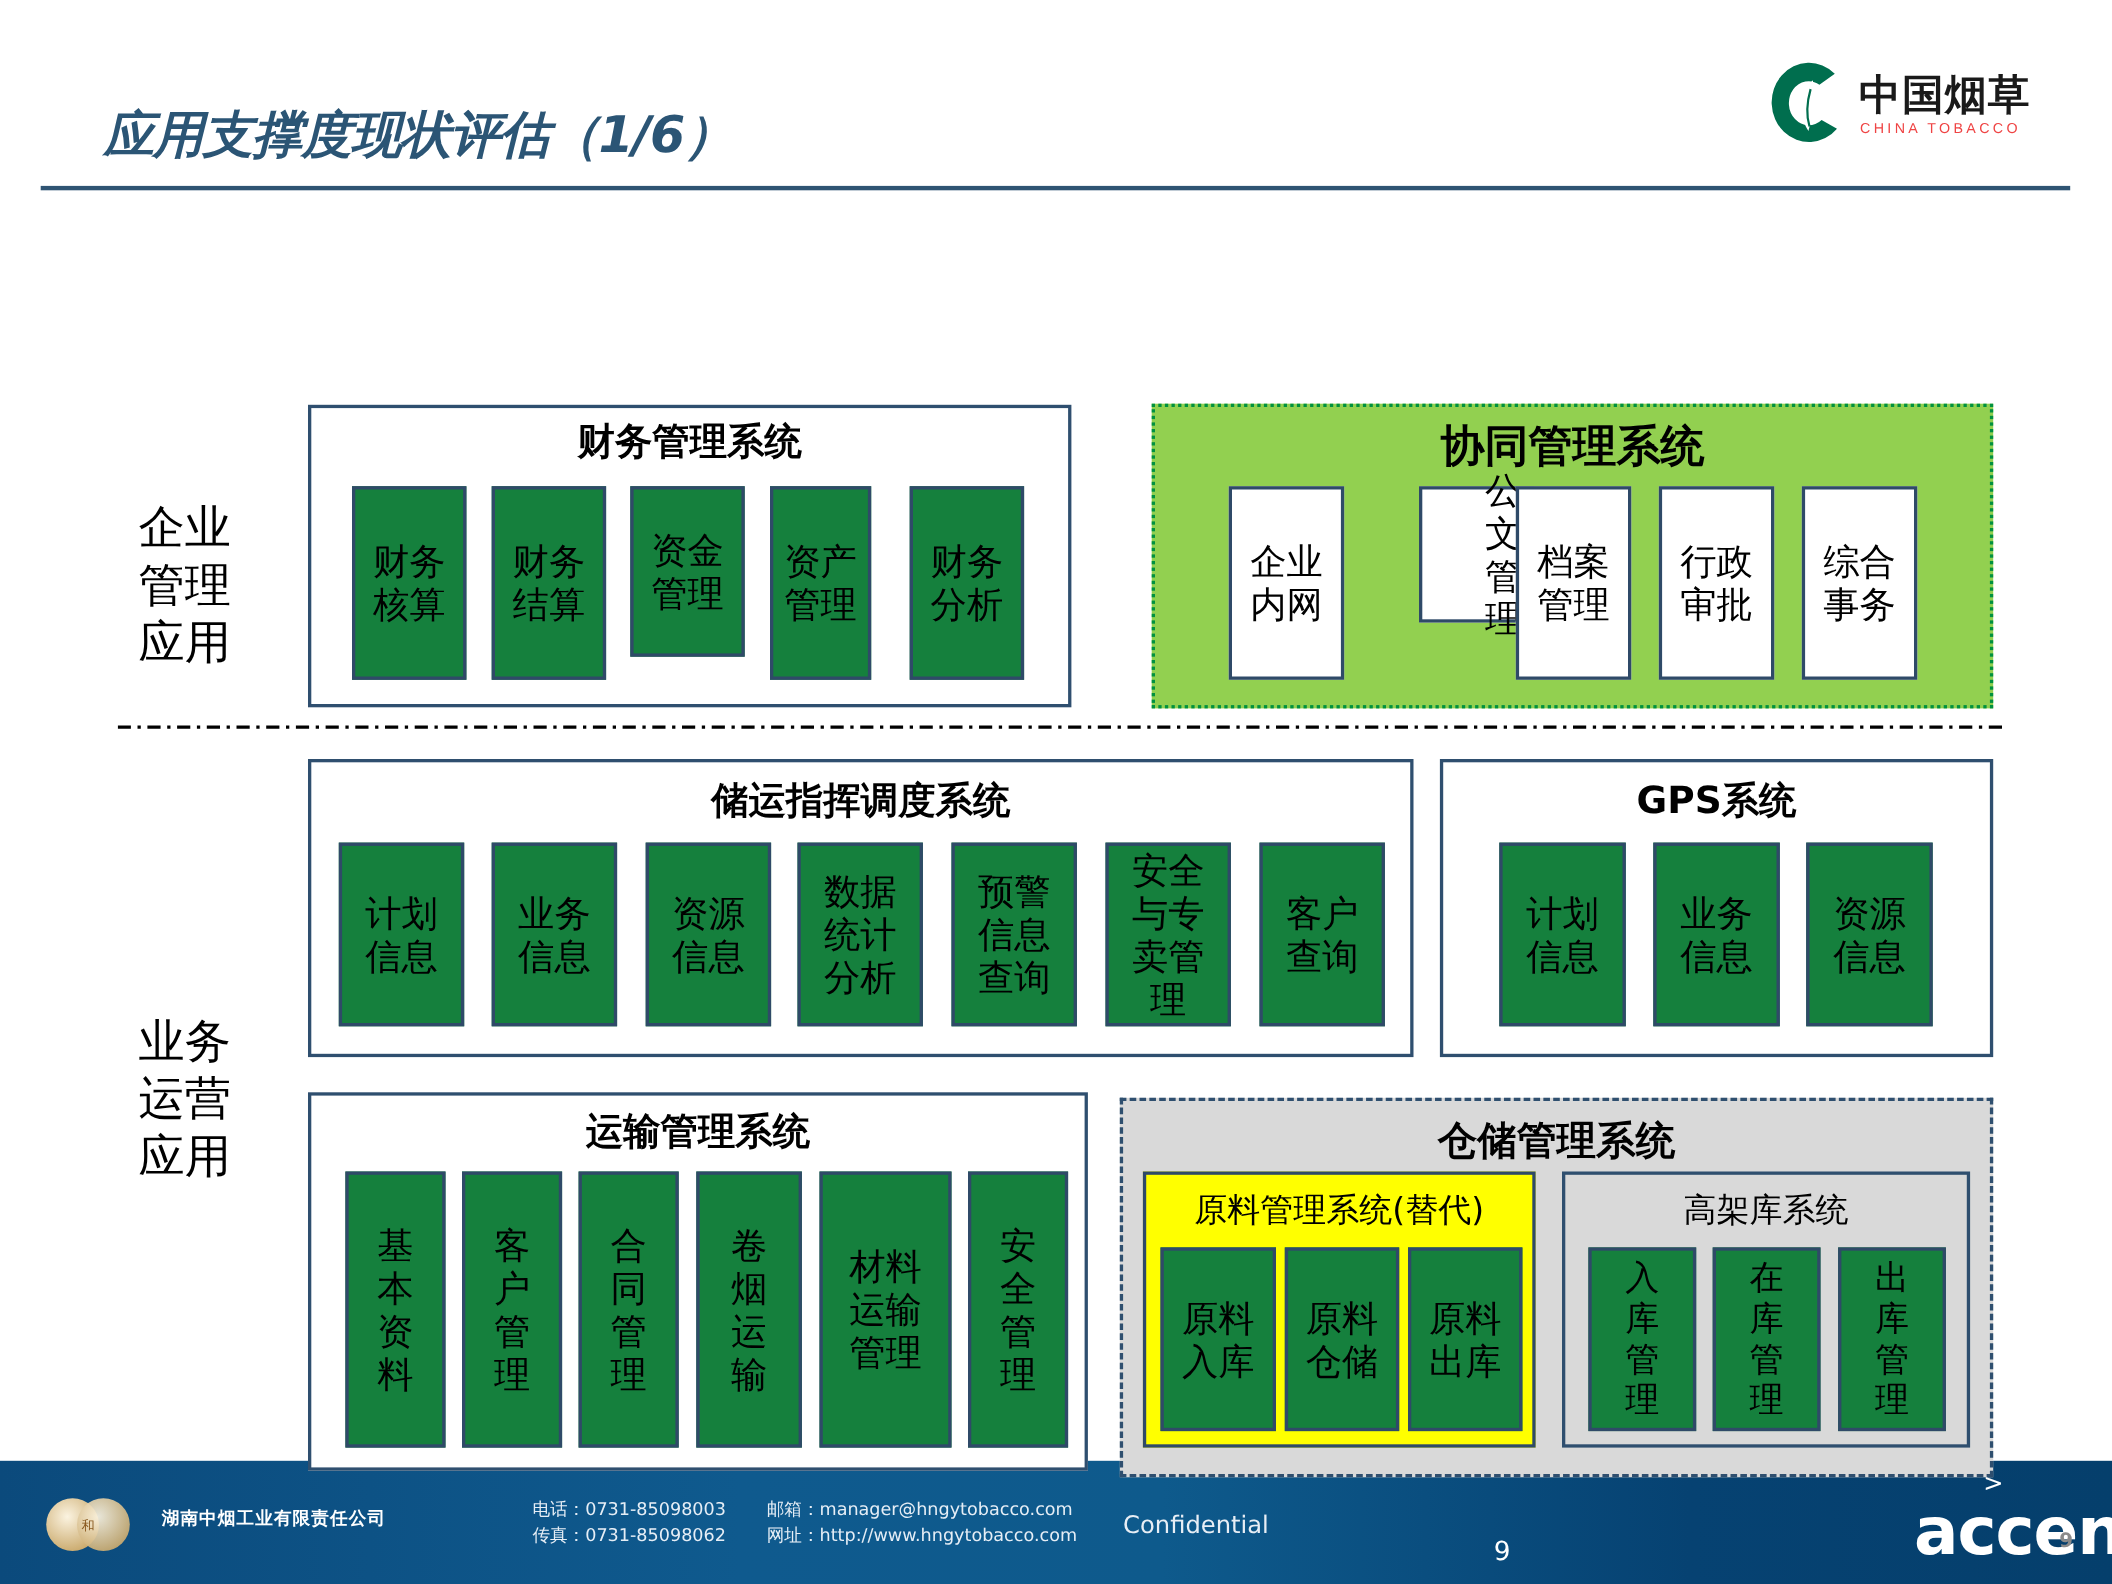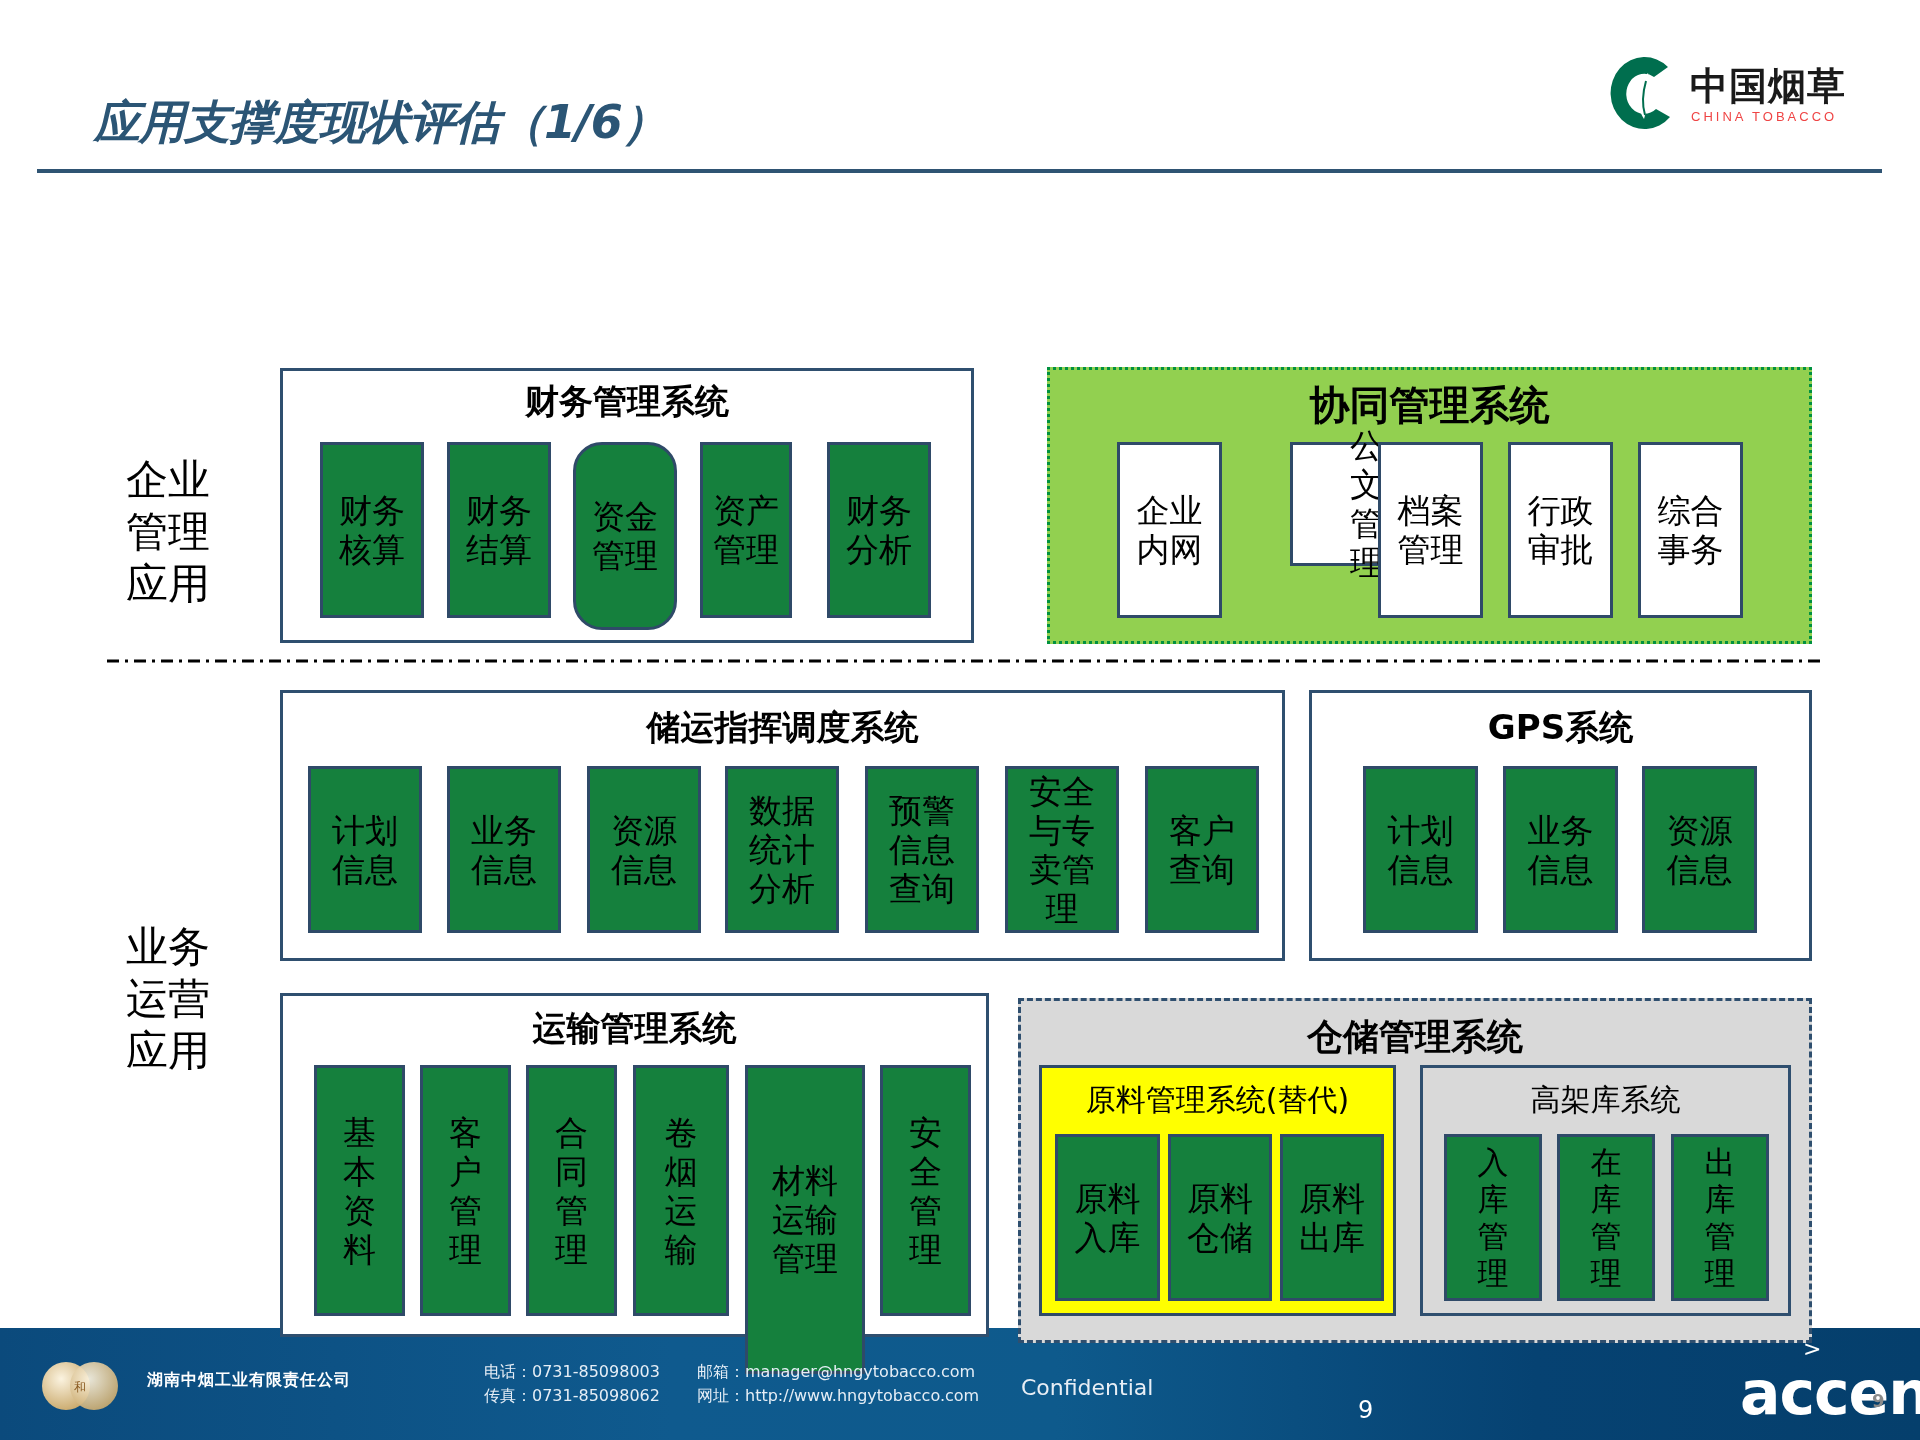--- a/index.html
+++ b/index.html
@@ -73,21 +73,21 @@
       <span>财务</span>
       <span>核算</span>
     </div>
   </div>
 <div class="abs mod" style="left:447px;top:442px;width:104px;height:176px;">
     <div>
       <span>财务</span>
       <span>结算</span>
     </div>
   </div>
-<div class="abs mod" style="left:573px;top:442px;width:104px;height:188px;border-radius:29px;">
+<div class="abs mod" style="left:573px;top:442px;width:104px;height:155px;">
     <div>
       <span>资金</span>
       <span>管理</span>
     </div>
   </div>
 <div class="abs mod" style="left:700px;top:442px;width:92px;height:176px;">
     <div>
       <span>资产</span>
       <span>管理</span>
     </div>
@@ -239,21 +239,21 @@
     </div>
   </div>
 <div class="abs mod" style="left:633px;top:1065px;width:96px;height:251px;">
     <div>
       <span>卷</span>
       <span>烟</span>
       <span>运</span>
       <span>输</span>
     </div>
   </div>
-<div class="abs mod" style="left:745px;top:1065px;width:120px;height:309px;">
+<div class="abs mod" style="left:745px;top:1065px;width:120px;height:251px;">
     <div>
       <span>材料</span>
       <span>运输</span>
       <span>管理</span>
     </div>
   </div>
 <div class="abs mod" style="left:880px;top:1065px;width:91px;height:251px;">
     <div>
       <span>安</span>
       <span>全</span>

